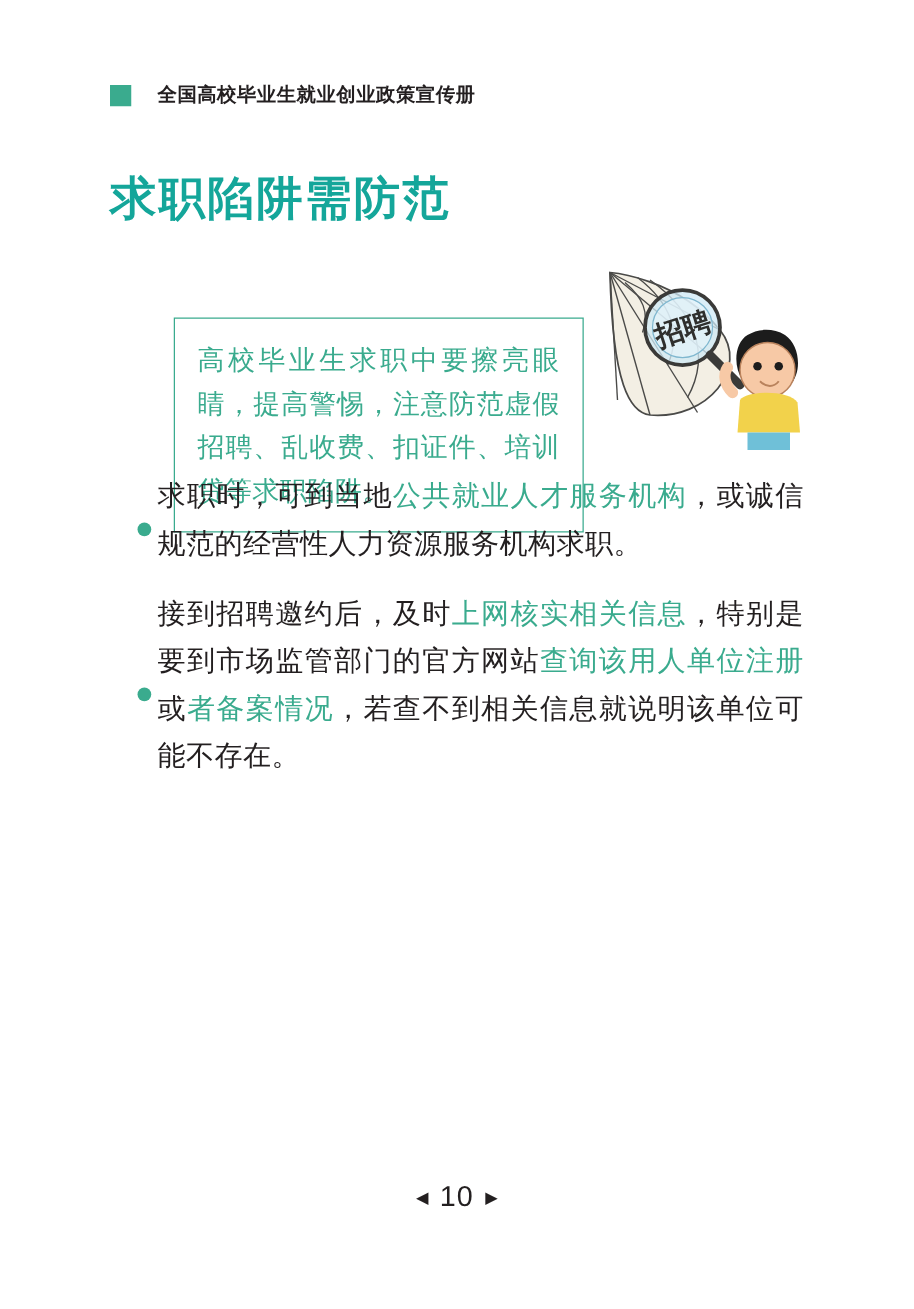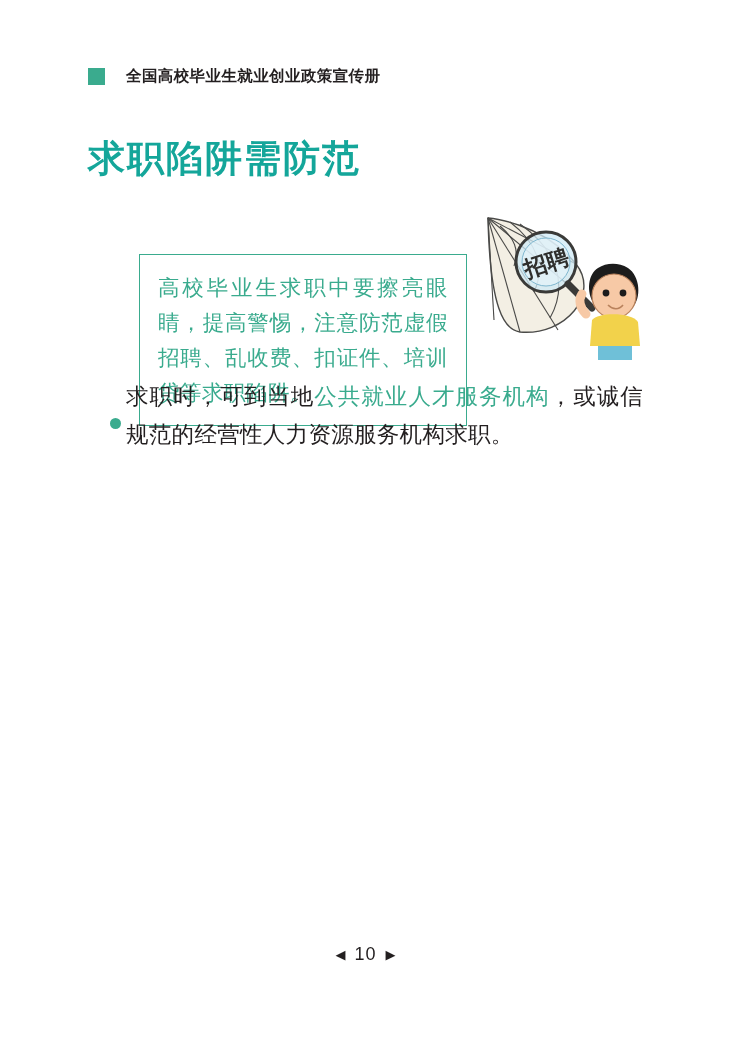--- a/index.html
+++ b/index.html
@@ -124,21 +124,21 @@
     gap: 9px;
     font-size: 19px;
     color: #231f20;
   }
   .footer .arrow {
     font-size: 13px;
     line-height: 1;
     color: #231f20;
   }
   .footer .pagenum {
-    font-size: 18px;
+    font-size: 23px;
     letter-spacing: 1px;
   }
 </style>
 </head>
 <body>
 
 <div class="header">
   <div class="header-mark"></div>
   <div class="header-title">全国高校毕业生就业创业政策宣传册</div>
 </div>
@@ -181,20 +181,24 @@
 </div>
 
 <div class="bullets">
 
   <div class="bullet-item">
     <div class="bullet-dot"></div>
     <div class="bullet-body"><span>求职时，可到当地</span><span class="hl">公共就业人才服务机构</span><span>，或诚信规范的经营性人力资源服务机构求职。</span></div>
   </div>
 
 
+  <div class="bullet-item">
+    <div class="bullet-dot"></div>
+    <div class="bullet-body"><span>接到招聘邀约后，及时</span><span class="hl">上网核实相关信息</span><span>，特别是要到市场监管部门的官方网站</span><span class="hl">查询该用人单位注册</span><span>或</span><span class="hl">者备案情况</span><span>，若查不到相关信息就说明该单位可能不存在。</span></div>
+  </div>
 
 
 
 </div>
 
 <div class="footer">
   <span class="arrow">◀</span>
   <span class="pagenum">10</span>
   <span class="arrow">▶</span>
 </div>

